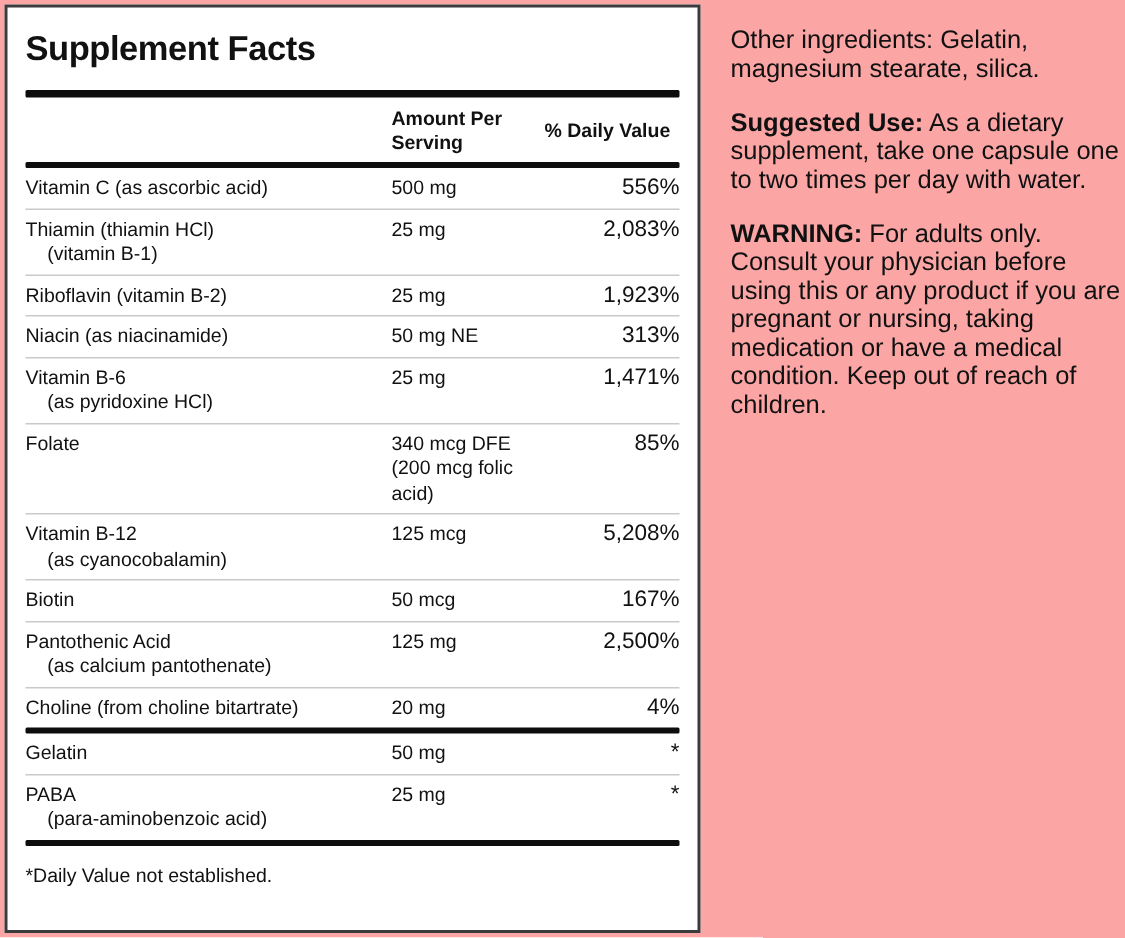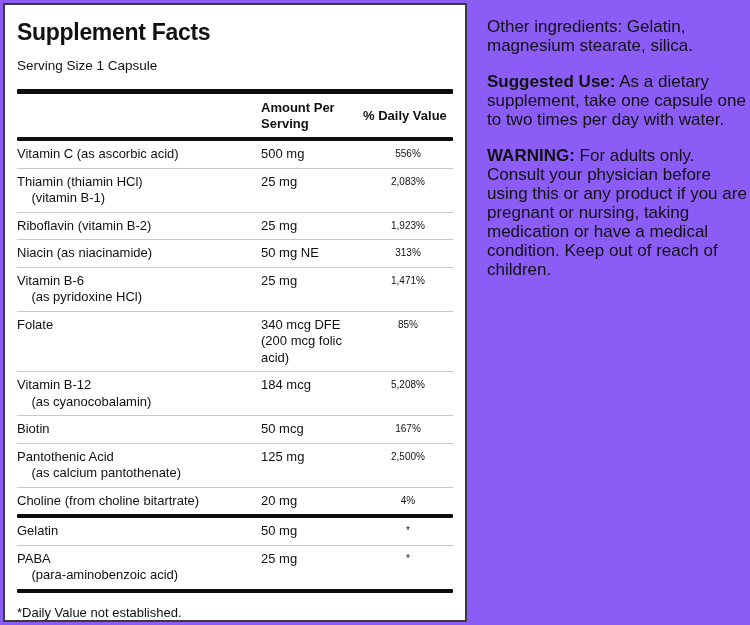--- a/index.html
+++ b/index.html
@@ -3,21 +3,21 @@
 <meta charset="utf-8">
 <style>
   * { margin: 0; padding: 0; box-sizing: border-box; }
   html, body { background: #ffffff; }
   body {
     font-family: "Liberation Sans", "DejaVu Sans", sans-serif;
     color: #111111;
     width: 750px; height: 625px;
     position: relative;
   }
-  .page { position: absolute; inset: 0; background: #8b5cf6; }
+  .page { position: absolute; inset: 0; background: #fca5a5; }
 
   
   .label-box {
     position: absolute;
     left: 3px; top: 3px;
     width: 464px; height: 619px;
     background: #ffffff;
     border: 2px solid #3b3b3b;
     padding: 14px 12px 10px 12px;
     overflow: hidden;
@@ -49,21 +49,21 @@
   }
   .h-dv {
     font-size: 13px; font-weight: bold;
     line-height: 16px;
   }
 
   .row { padding: 5px 0; }
   .rows-group .row + .row { border-top: 1px solid #c9c9c9; }
   .c-name  { font-size: 13px; line-height: 16.5px; white-space: pre-wrap; }
   .c-amt   { font-size: 13px; line-height: 16.5px; white-space: pre-line; }
-  .c-dv    { font-size: 10px; line-height: 16.5px; text-align: center; }
+  .c-dv    { font-size: 15px; line-height: 16.5px; text-align: right; }
 
   .footnote { margin-top: 12px; font-size: 13px; line-height: 16px; }
 
   
   .side {
     position: absolute;
     left: 487px; top: 17px;
     width: 261px;
     font-size: 17px;
     line-height: 19px;
@@ -71,21 +71,20 @@
   .side p { margin: 0 0 17px 0; }
   .side .lead { font-weight: bold; }
 </style>
 </head>
 <body>
 
 <div class="page">
 
   <div class="label-box">
     <div class="sf-title">Supplement Facts</div>
-    <div class="serving">Serving Size 1 Capsule</div>
 
     <div class="bar bar-1"></div>
 
     <div class="grid-row hdr">
       <div></div>
       <div class="h-amount">Amount Per
 Serving</div>
       <div class="h-dv">% Daily Value</div>
     </div>
 
@@ -122,21 +121,21 @@
       <div class="grid-row row">
         <div class="c-name">Folate</div>
         <div class="c-amt">340 mcg DFE
 (200 mcg folic
 acid)</div>
         <div class="c-dv">85%</div>
       </div>
       <div class="grid-row row">
         <div class="c-name">Vitamin B-12
     (as cyanocobalamin)</div>
-        <div class="c-amt">184 mcg</div>
+        <div class="c-amt">125 mcg</div>
         <div class="c-dv">5,208%</div>
       </div>
       <div class="grid-row row">
         <div class="c-name">Biotin</div>
         <div class="c-amt">50 mcg</div>
         <div class="c-dv">167%</div>
       </div>
       <div class="grid-row row">
         <div class="c-name">Pantothenic Acid
     (as calcium pantothenate)</div>

